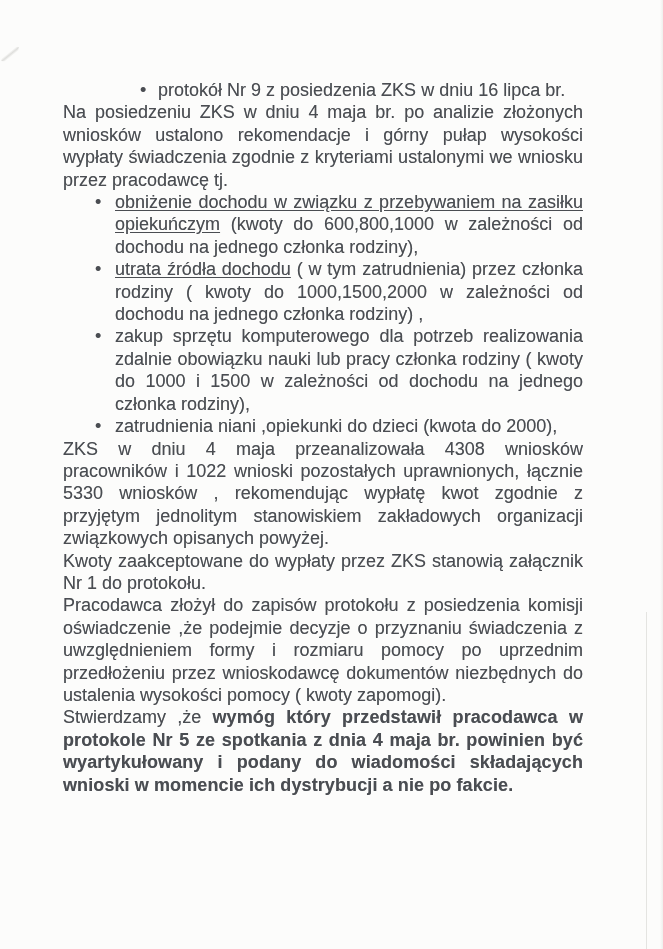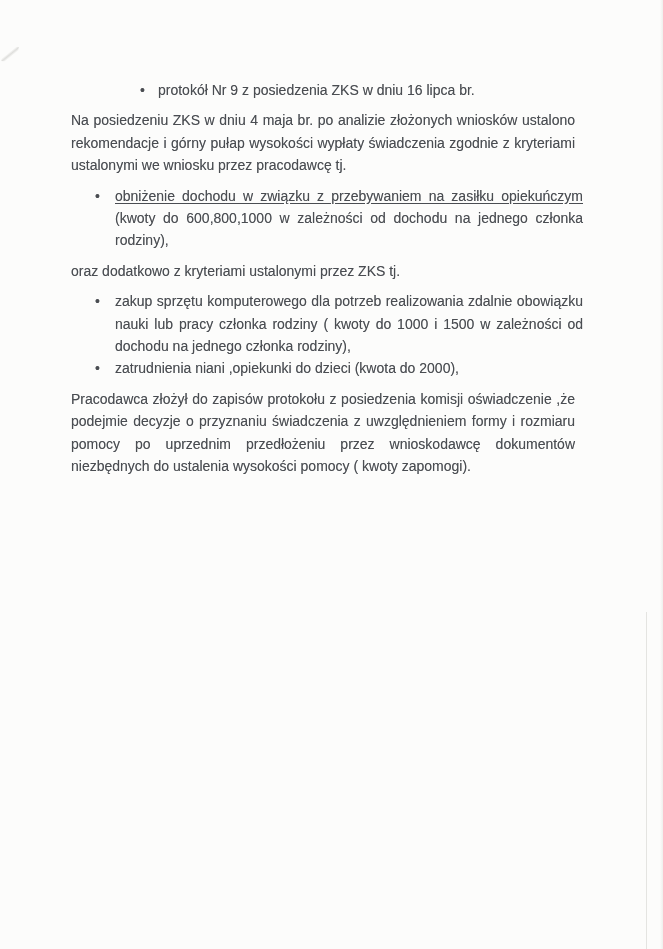--- a/index.html
+++ b/index.html
@@ -23,26 +23,26 @@
     position:absolute;left:646px;top:612px;width:1px;height:337px;
     background:#e4e4e1;
   }
   .edge-shade{
     position:absolute;right:0;top:0;width:3px;height:949px;
     background:linear-gradient(to right,transparent,#efefec);
   }
   .content{
     position:absolute;left:63px;top:79px;width:520px;
     color:#4a4d52;
-    font-size:14px;
+    font-size:18px;
     line-height:22.4px;
     text-align:justify;
     text-shadow:0 0 .4px rgba(74,77,82,.45);
   }
-  .para{margin:8px;}
+  .para{margin:0;}
   .item{position:relative;margin:0;padding-left:52px;text-align:justify;}
   .item::before{content:"\2022";position:absolute;left:32px;top:0;}
   .top-item{padding-left:95px;text-align:left;}
   .top-item::before{left:77px;}
   .u{text-decoration:underline;text-underline-offset:2px;}
   .b{font-weight:700;letter-spacing:.1px;}
 </style>
 </head>
 <body>
 
@@ -56,34 +56,41 @@
     <div class="item top-item">
       <span>protokół Nr 9 z posiedzenia ZKS w dniu 16 lipca br.</span>
     </div>
 
     <p class="para">Na posiedzeniu ZKS w dniu 4 maja br. po analizie złożonych wniosków ustalono rekomendacje i górny pułap wysokości wypłaty świadczenia zgodnie z kryteriami ustalonymi we wniosku przez pracodawcę tj.</p>
 
     <div>
       <div class="item">
         <span class="u">obniżenie dochodu w związku z przebywaniem na zasiłku opiekuńczym</span><span> (kwoty do 600,800,1000 w zależności od dochodu na jednego członka rodziny),</span>
       </div>
+      <div class="item">
+        <span class="u">utrata źródła dochodu</span><span> ( w tym zatrudnienia) przez członka rodziny ( kwoty do 1000,1500,2000 w zależności od dochodu na jednego członka rodziny) ,</span>
+      </div>
     </div>
 
-    <p class="para">oraz dodatkowo z kryteriami ustalonymi przez ZKS tj.</p>
 
     <div>
       <div class="item">
         <span>zakup sprzętu komputerowego dla potrzeb realizowania zdalnie obowiązku nauki lub pracy członka rodziny ( kwoty do 1000 i 1500 w zależności od dochodu na jednego członka rodziny),</span>
       </div>
       <div class="item">
         <span>zatrudnienia niani ,opiekunki do dzieci (kwota do 2000),</span>
       </div>
     </div>
 
 
+    <p class="para">ZKS w dniu 4 maja przeanalizowała 4308 wniosków pracowników i 1022 wnioski pozostałych uprawnionych, łącznie 5330 wniosków , rekomendując wypłatę kwot zgodnie z przyjętym jednolitym stanowiskiem zakładowych organizacji związkowych opisanych powyżej.</p>
 
+    <p class="para">Kwoty zaakceptowane do wypłaty przez ZKS stanowią załącznik Nr 1 do protokołu.</p>
 
     <p class="para">Pracodawca złożył do zapisów protokołu z posiedzenia komisji oświadczenie ,że podejmie decyzje o przyznaniu świadczenia z uwzględnieniem formy i rozmiaru pomocy po uprzednim przedłożeniu przez wnioskodawcę dokumentów  niezbędnych do ustalenia wysokości pomocy ( kwoty zapomogi).</p>
 
+    <p class="para">
+      <span>Stwierdzamy ,że </span><span class="b">wymóg który przedstawił pracodawca w protokole Nr 5  ze spotkania z dnia 4 maja br.  powinien być wyartykułowany i podany do wiadomości składających wnioski w momencie ich dystrybucji a nie po fakcie.</span>
+    </p>
 
 
   </div>
 </div>
 
 </body></html>

